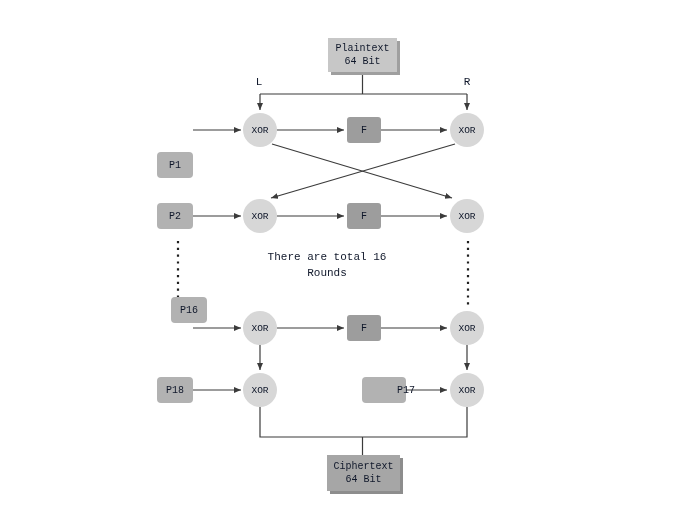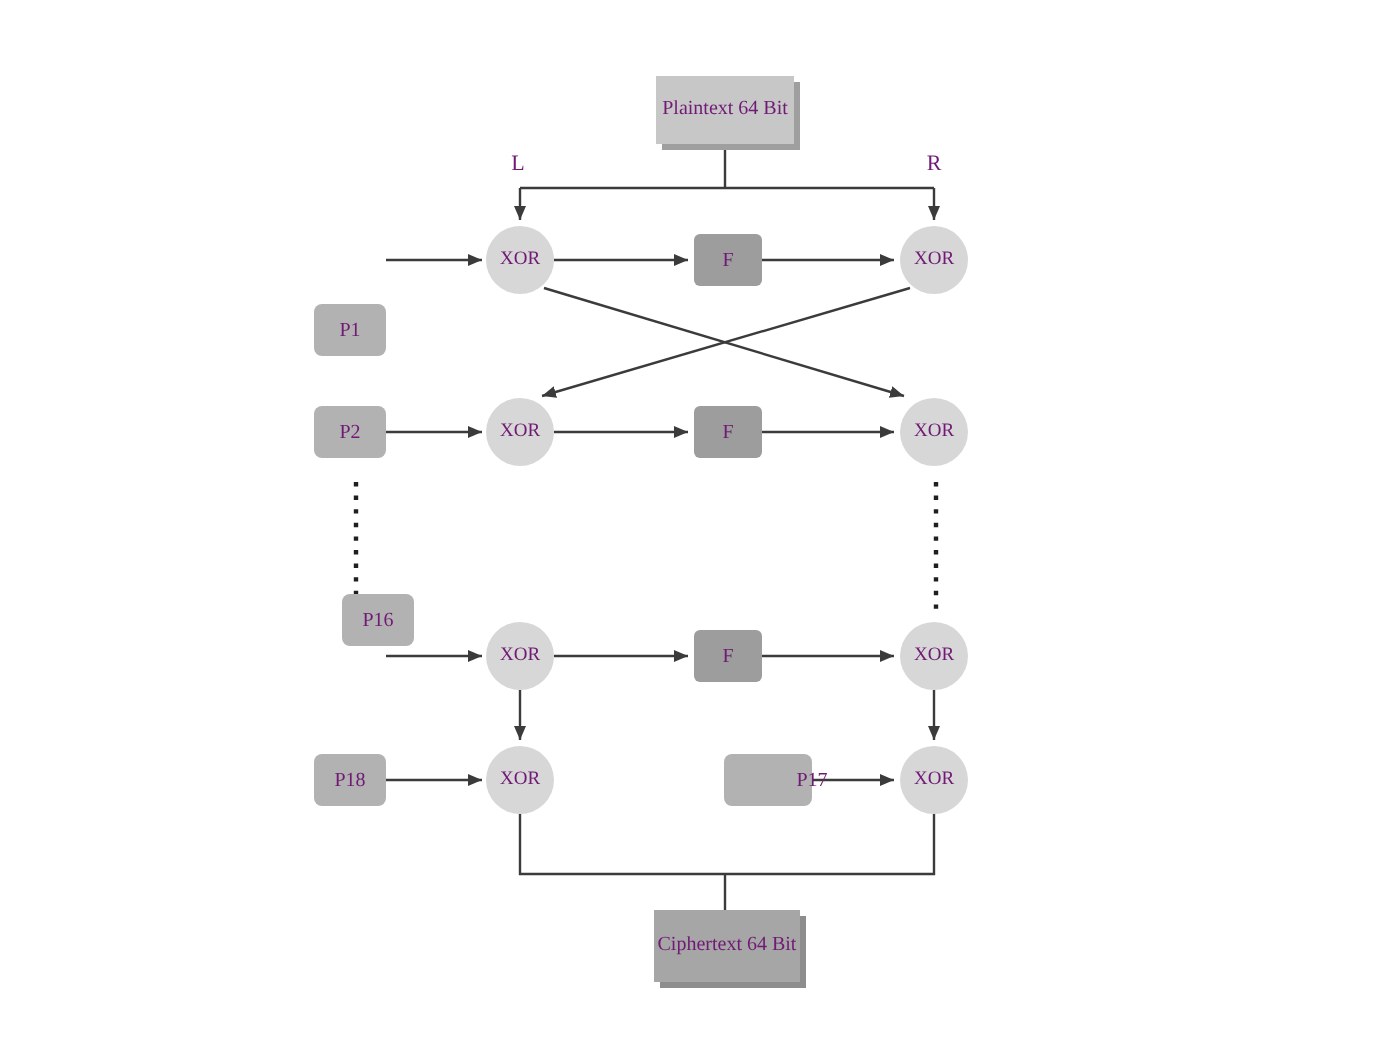--- a/index.html
+++ b/index.html
@@ -1,18 +1,18 @@
 <!DOCTYPE html>
 <html><head>
 <meta charset="utf-8">
 <style>
   html,body{margin:0;padding:0;background:#ffffff;}
   #canvas{
     position:relative;width:700px;height:525px;background:#ffffff;
-    font-family:Liberation Serif, serif;color:#701a75;
+    font-family:Liberation Mono, monospace;color:#0f172a;
     overflow:hidden;
   }
   #wires{position:absolute;left:0;top:0;width:700px;height:525px;}
   #wires line, #wires polyline{stroke:#3b3b3b;stroke-width:1.2;fill:none;}
   #wires line.dotted{stroke:#1f1f1f;stroke-width:2.2;stroke-dasharray:2.2 4.6;}
   .node{position:absolute;display:flex;align-items:center;justify-content:center;
         text-align:center;box-sizing:border-box;}
   .io-box{width:69px;height:34px;background:#c7c7c7;box-shadow:3px 3px 0 #9f9f9f;
           font-size:10px;line-height:1.35;padding:1px;}
   .io-box.dark{background:#a6a6a6;box-shadow:3px 3px 0 #8d8d8d;width:73px;height:36px;}
@@ -90,20 +90,21 @@
   <div class="node key-box" style="left:157px;top:117px;margin-top:35px;">P1</div>
   <div class="node xor" style="left:243px;top:113px;">XOR</div>
   <div class="node f-box" style="left:347px;top:117px;">F</div>
   <div class="node xor" style="left:450px;top:113px;">XOR</div>
 
   <div class="node key-box" style="left:157px;top:203px;">P2</div>
   <div class="node xor" style="left:243px;top:199px;">XOR</div>
   <div class="node f-box" style="left:347px;top:203px;">F</div>
   <div class="node xor" style="left:450px;top:199px;">XOR</div>
 
+  <div class="note" style="left:267px;top:250px;">There are total 16 Rounds</div>
 
   <div class="node key-box" style="left:157px;top:297px;margin-left:14px;">P16</div>
   <div class="node xor" style="left:243px;top:311px;">XOR</div>
   <div class="node f-box" style="left:347px;top:315px;">F</div>
   <div class="node xor" style="left:450px;top:311px;">XOR</div>
 
   <div class="node key-box" style="left:157px;top:377px;">P18</div>
   <div class="node xor" style="left:243px;top:373px;">XOR</div>
   <div class="node key-box" style="left:362px;top:377px;width:35px;padding-left:44px;">P17</div>
   <div class="node xor" style="left:450px;top:373px;">XOR</div>

